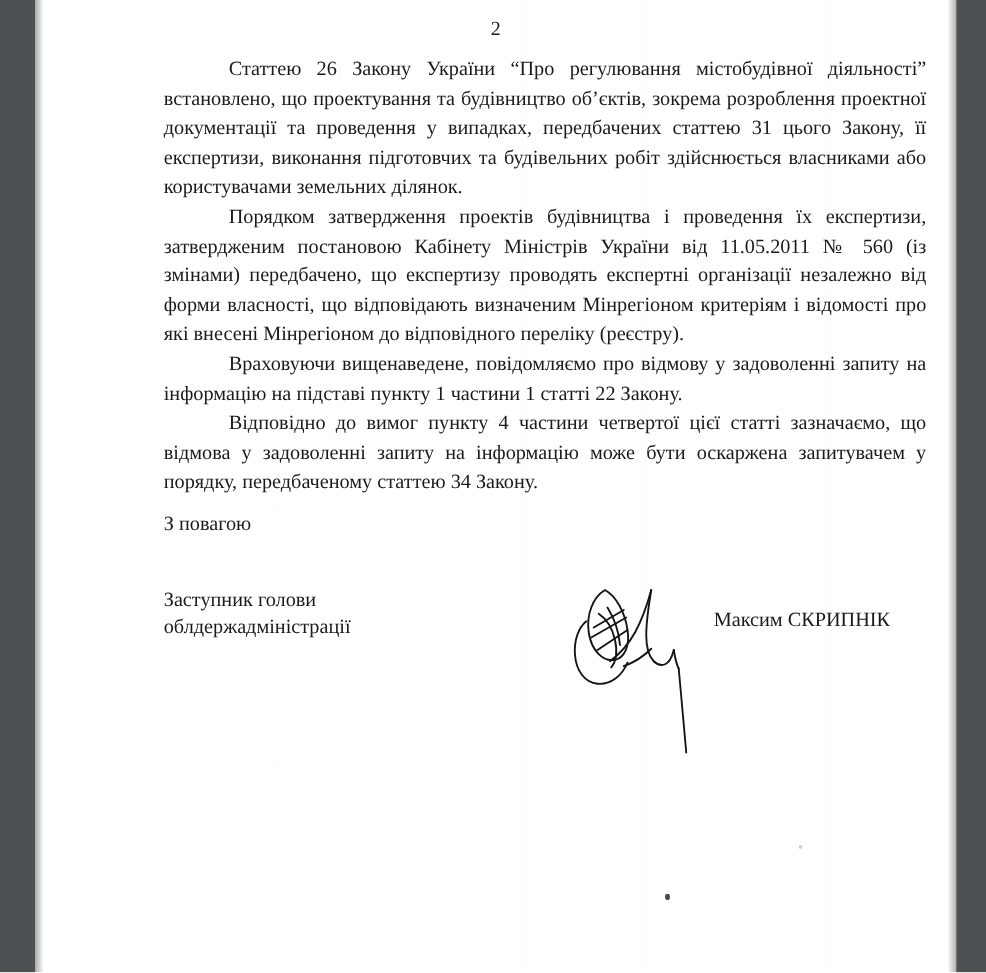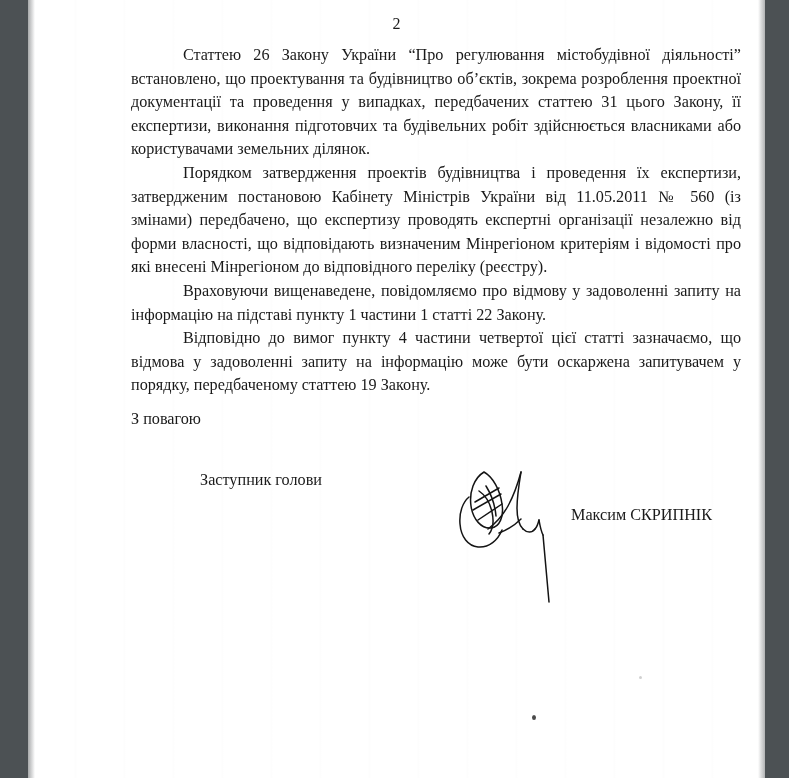--- a/index.html
+++ b/index.html
@@ -112,26 +112,25 @@
     top: 470px;
     width: 650px;
     font-size: 16.2px;
     line-height: 21px;
   }
   .sig-role {
     position: absolute;
     left: 0;
     top: 0;
     width: 260px;
-    text-align: center;
   }
   .sig-name {
     position: absolute;
     left: 440px;
-    top: 35px;
+    top: 16px;
     white-space: nowrap;
   }
 
   .signature-mark {
     position: absolute;
     left: 420px;
     top: 450px;
     width: 130px;
     height: 165px;
     pointer-events: none;
@@ -169,28 +168,29 @@
   <div class="edge-shadow right"></div>
 
   <div class="paper">
 
     <div class="page-number">2</div>
 
     <div class="body-text">
       <p>Статтею 26 Закону України “Про регулювання містобудівної діяльності” встановлено, що проектування та будівництво об’єктів, зокрема розроблення проектної документації та проведення у випадках, передбачених статтею 31 цього Закону, її експертизи, виконання підготовчих та будівельних робіт здійснюється власниками або користувачами земельних ділянок.</p>
       <p>Порядком затвердження проектів будівництва і проведення їх експертизи, затвердженим постановою Кабінету Міністрів України від 11.05.2011 № 560 (із змінами) передбачено, що експертизу проводять експертні організації незалежно від форми власності, що відповідають визначеним Мінрегіоном критеріям і відомості про які внесені Мінрегіоном до відповідного переліку (реєстру).</p>
       <p>Враховуючи вищенаведене, повідомляємо про відмову у задоволенні запиту на інформацію на підставі пункту 1 частини 1 статті 22 Закону.</p>
-      <p>Відповідно до вимог пункту 4 частини четвертої цієї статті зазначаємо, що відмова у задоволенні запиту на інформацію може бути оскаржена запитувачем у порядку, передбаченому статтею 19 Закону.</p>
+      <p>Відповідно до вимог пункту 4 частини четвертої цієї статті зазначаємо, що відмова у задоволенні запиту на інформацію може бути оскаржена запитувачем у порядку, передбаченому статтею 34 Закону.</p>
     </div>
 
     <div class="closing">З повагою</div>
 
     <div class="signature-block">
       <div class="sig-role">
         <div>Заступник голови</div>
+        <div>облдержадміністрації</div>
       </div>
       <div class="sig-name">Максим СКРИПНІК</div>
     </div>
 
     <div class="signature-mark">
       <svg viewBox="0 0 130 165" width="130" height="165" aria-hidden="true">
         <g fill="none" stroke="#141414" stroke-width="1.5" stroke-linecap="round" stroke-linejoin="round">
           <path d="M29,22 C19,28 14,42 16,56 C18,70 27,79 36,78 C45,77 49,66 47,54
                    C45,40 38,27 29,22 Z"></path>
           <path d="M14,47 C8,52 4,62 5,74 C6,87 13,96 23,97 C34,98 43,90 47,80"></path>

